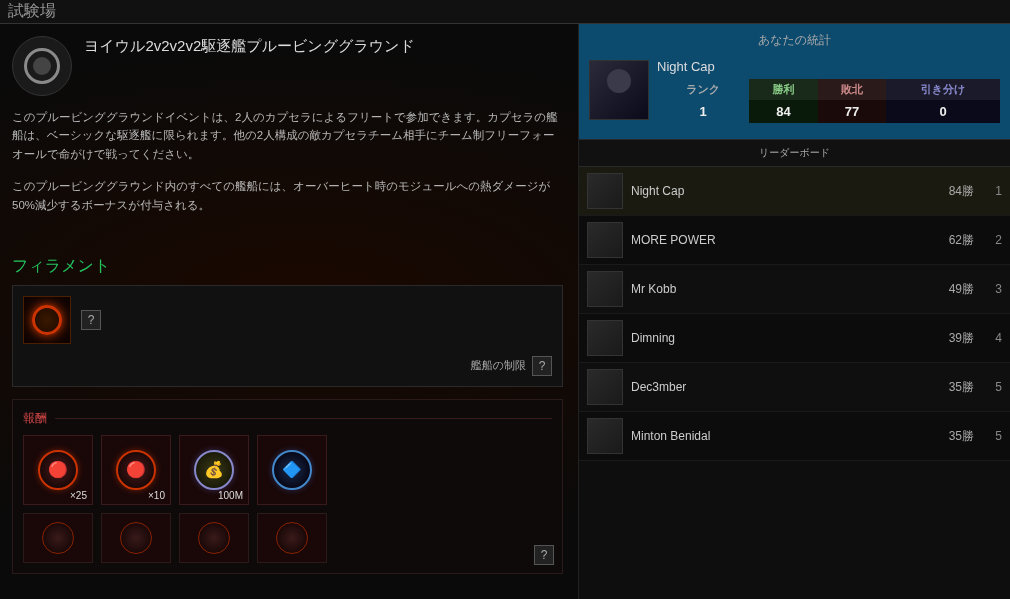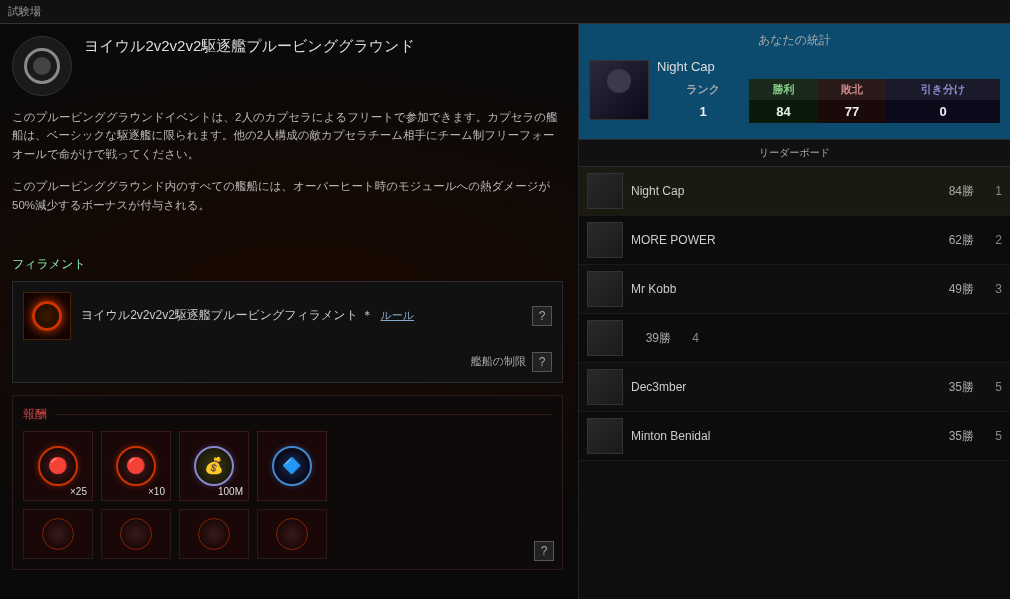--- a/index.html
+++ b/index.html
@@ -28,21 +28,21 @@
       right: 0;
       height: 24px;
       background: #111;
       border-bottom: 1px solid #333;
       display: flex;
       align-items: center;
       padding: 0 8px;
       z-index: 10;
     }
     .title-bar-text {
-      font-size: 11px;
+      font-size: 16px;
       color: #999;
     }
 
     
     .left-panel {
       position: absolute;
       top: 24px;
       left: 0;
       width: 575px;
       bottom: 0;
@@ -101,22 +101,22 @@
     
     .description {
       font-size: 11.5px;
       color: #b8b8b8;
       line-height: 1.6;
       margin-bottom: 14px;
     }
 
     
     .section-label {
-      font-size: 12px;
-      color: #86efac;
+      font-size: 16px;
+      color: #22c55e;
       margin-bottom: 8px;
       margin-top: 42px;
     }
 
     
     .filament-section {
       background: #111;
       border: 1px solid #2a2a2a;
       padding: 10px;
       margin-bottom: 12px;
@@ -468,24 +468,20 @@
     </div>
   </div>
 
   <div class="description">このプルービンググラウンドイベントは、2人のカプセラによるフリートで参加できます。カプセラの艦船は、ベーシックな駆逐艦に限られます。他の2人構成の敵カプセラチーム相手にチーム制フリーフォーオールで命がけで戦ってください。</div>
   <div class="description">このプルービンググラウンド内のすべての艦船には、オーバーヒート時のモジュールへの熱ダメージが50%減少するボーナスが付与される。</div>
 
   <div class="section-label">フィラメント</div>
   <div class="filament-section">
     <div class="filament-row">
       <div class="filament-icon"></div>
-      <div class="filament-name">
-        <span>ヨイウル2v2v2v2駆逐艦プルービングフィラメント ＊</span>
-        <span class="rules-link">ルール</span>
-      </div>
       <div class="help-btn">?</div>
     </div>
     <div style="display:flex; align-items:center; gap:8px;">
       <div class="ship-limit-row" style="flex:1;">
         <span class="ship-limit-text">艦船の制限</span>
         <div class="help-btn">?</div>
       </div>
     </div>
   </div>
 
@@ -578,20 +574,21 @@
         <div class="lb-item">
     <div class="lb-avatar" style="background: linear-gradient(135deg, #2a2a3a 0%, #1a1a1a 100%);">
     </div>
     <span class="lb-name">Mr Kobb</span>
     <span class="lb-wins">49勝</span>
     <span class="lb-rank">3</span>
   </div>
         <div class="lb-item">
     <div class="lb-avatar" style="background: linear-gradient(135deg, #3a2a2a 0%, #1a1a1a 100%);">
     </div>
+    <span class="lb-name">Dimning</span>
     <span class="lb-wins">39勝</span>
     <span class="lb-rank">4</span>
   </div>
         <div class="lb-item">
     <div class="lb-avatar" style="background: linear-gradient(135deg, #2a3a2a 0%, #1a1a1a 100%);">
     </div>
     <span class="lb-name">Dec3mber</span>
     <span class="lb-wins">35勝</span>
     <span class="lb-rank">5</span>
   </div>

